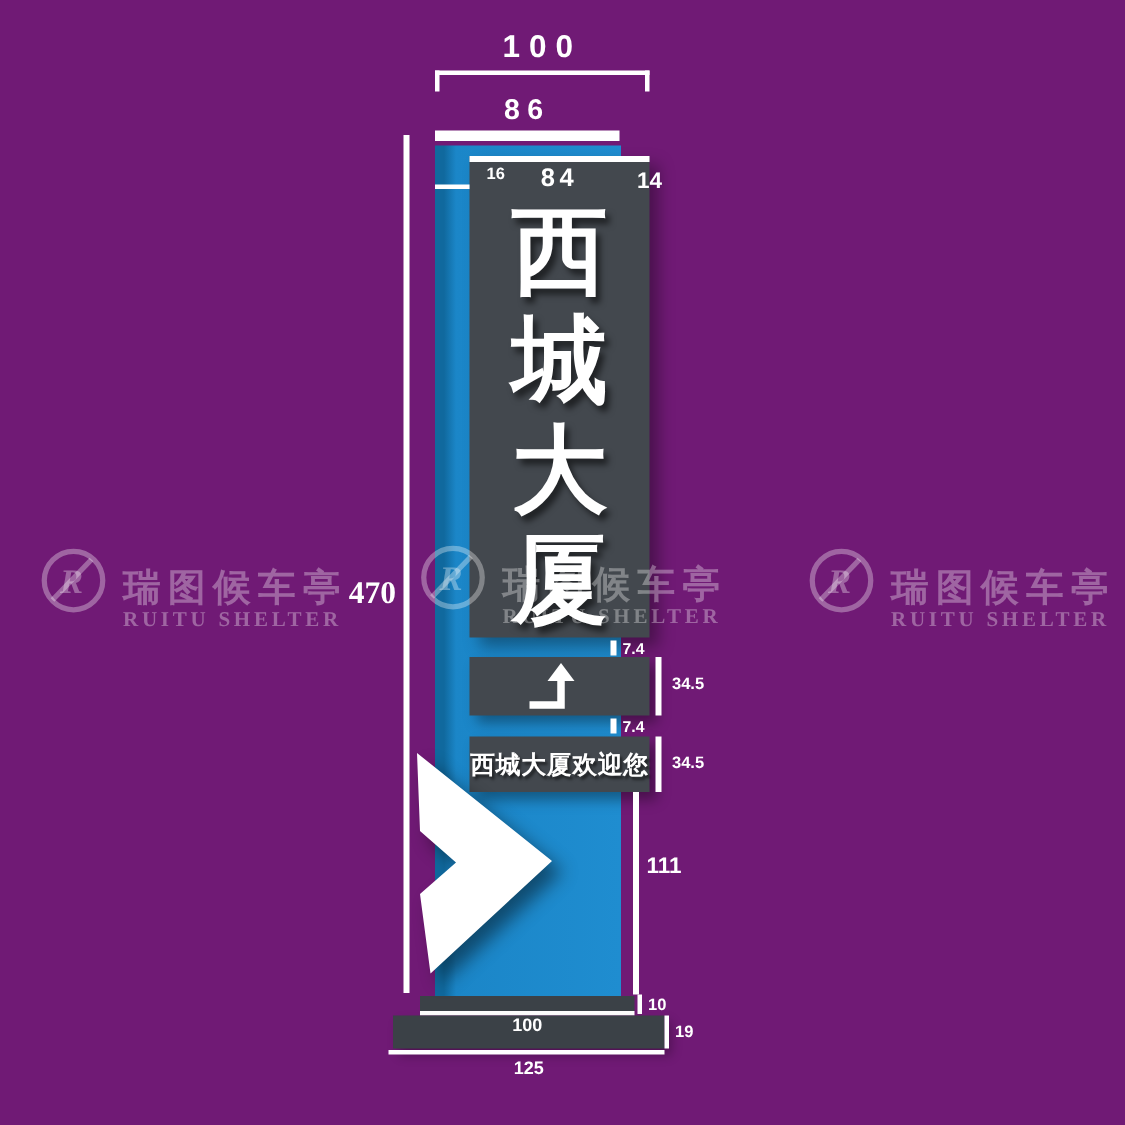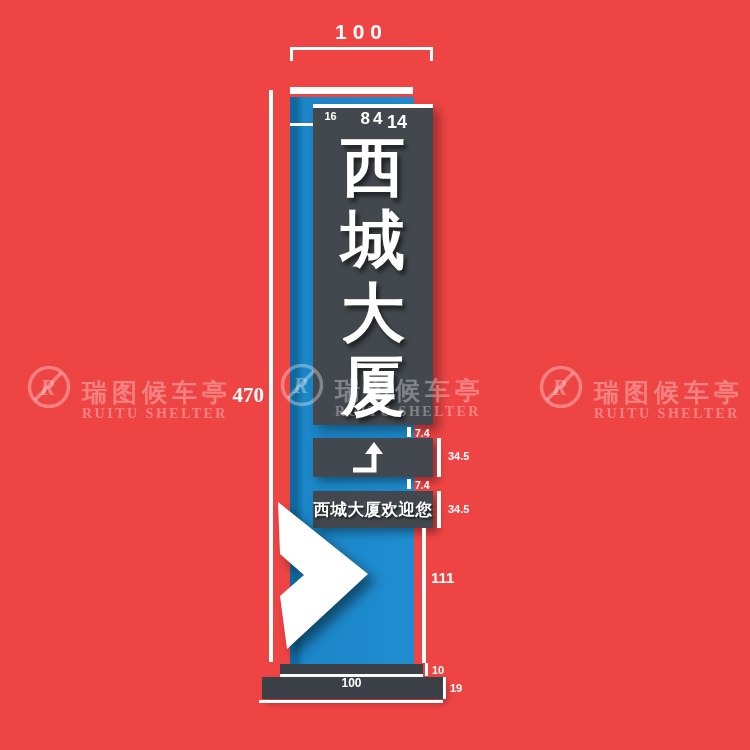--- a/index.html
+++ b/index.html
@@ -1,17 +1,17 @@
 <!DOCTYPE html>
 <html><head>
 <meta charset="utf-8">
 <style>
   html,body{margin:0;padding:0;}
   body{width:750px;height:750px;background:#9a9999;font-family:"Liberation Sans",sans-serif;}
-  .stage{position:relative;width:750px;height:750px;background:#ef4444;overflow:hidden;}
+  .stage{position:relative;width:750px;height:750px;background:#701a75;overflow:hidden;}
   .abs{position:absolute;}
   .dim{color:#fff;font-weight:bold;font-family:"Liberation Sans",sans-serif;}
   .ctr{text-align:center;}
   .wline{position:absolute;background:#ffffff;}
 
   
   .bracket{position:absolute;left:290px;top:47px;width:137px;height:11px;
            border-top:3px solid #fff;border-left:3px solid #fff;border-right:3px solid #fff;}
 
   
@@ -39,30 +39,31 @@
   .chev{z-index:10;}
 </style>
 </head>
 <body>
 
 <div class="stage">
 
   <div class="abs dim ctr" style="left:290px;top:20px;width:143px;font-size:21px;letter-spacing:6px;">100</div>
   <div class="bracket"></div>
 
+  <div class="abs dim ctr" style="left:290px;top:63px;width:123px;font-size:19px;letter-spacing:5px;">86</div>
   <div class="wline" style="left:290px;top:87px;width:123px;height:7px;"></div>
 
   <div class="wline" style="left:269px;top:90px;width:4px;height:572px;"></div>
   <div class="abs dim" style="left:222px;top:383px;width:42px;text-align:right;font-size:21px;font-family:Liberation Serif, serif;">470</div>
 
   <div class="pillar"></div>
 
   <div class="panel"></div>
   <div class="abs dim ctr" style="left:313px;top:109px;width:120px;font-size:17px;letter-spacing:3px;z-index:3;">84</div>
-  <div class="abs dim ctr" style="left:384px;top:112px;width:26px;font-size:18px;z-index:3;">14</div>
+  <div class="abs dim ctr" style="left:420px;top:112px;width:26px;font-size:15px;z-index:3;">14</div>
   <div class="abs dim ctr" style="left:290px;top:110px;width:23px;font-size:11px;z-index:3;margin-left:29px;">16</div>
   <div class="wline" style="left:290px;top:123px;width:23px;height:3px;"></div>
 
   <div class="title-col">
     <div class="title-char">西</div>
     <div class="title-char">城</div>
     <div class="title-char">大</div>
     <div class="title-char">厦</div>
   </div>
 
@@ -95,20 +96,21 @@
   <div class="capbar"></div>
   <div class="wline" style="left:425px;top:663px;width:3px;height:13px;"></div>
   <div class="abs dim" style="left:432px;top:664px;font-size:11px;">10</div>
   <div class="wline" style="left:280px;top:674px;width:143px;height:3px;"></div>
 
   <div class="basebar"></div>
   <div class="abs dim ctr" style="left:280px;top:676px;width:143px;font-size:12px;z-index:3;">100</div>
   <div class="wline" style="left:443px;top:677px;width:3px;height:22px;"></div>
   <div class="abs dim" style="left:450px;top:682px;font-size:11px;">19</div>
   <div class="wline" style="left:259px;top:700px;width:184px;height:3px;"></div>
+  <div class="abs dim ctr" style="left:262px;top:705px;width:181px;font-size:12px;">125</div>
 
   <div class="wm" style="left:26px;top:352px;">
     <svg width="46" height="46" viewBox="0 0 46 46">
       <circle cx="23" cy="23" r="19.5" fill="none" stroke="currentColor" stroke-width="3.5"></circle>
       <line x1="35" y1="9" x2="9" y2="36" stroke="currentColor" stroke-width="3.5"></line>
       <text x="14" y="31" font-family="Liberation Serif, serif" font-style="italic" font-weight="bold" font-size="23" fill="currentColor">R</text>
     </svg>
     <div class="wm-texts">
       <span class="wm-cn">瑞图候车亭</span>
       <span class="wm-en">RUITU SHELTER</span>

